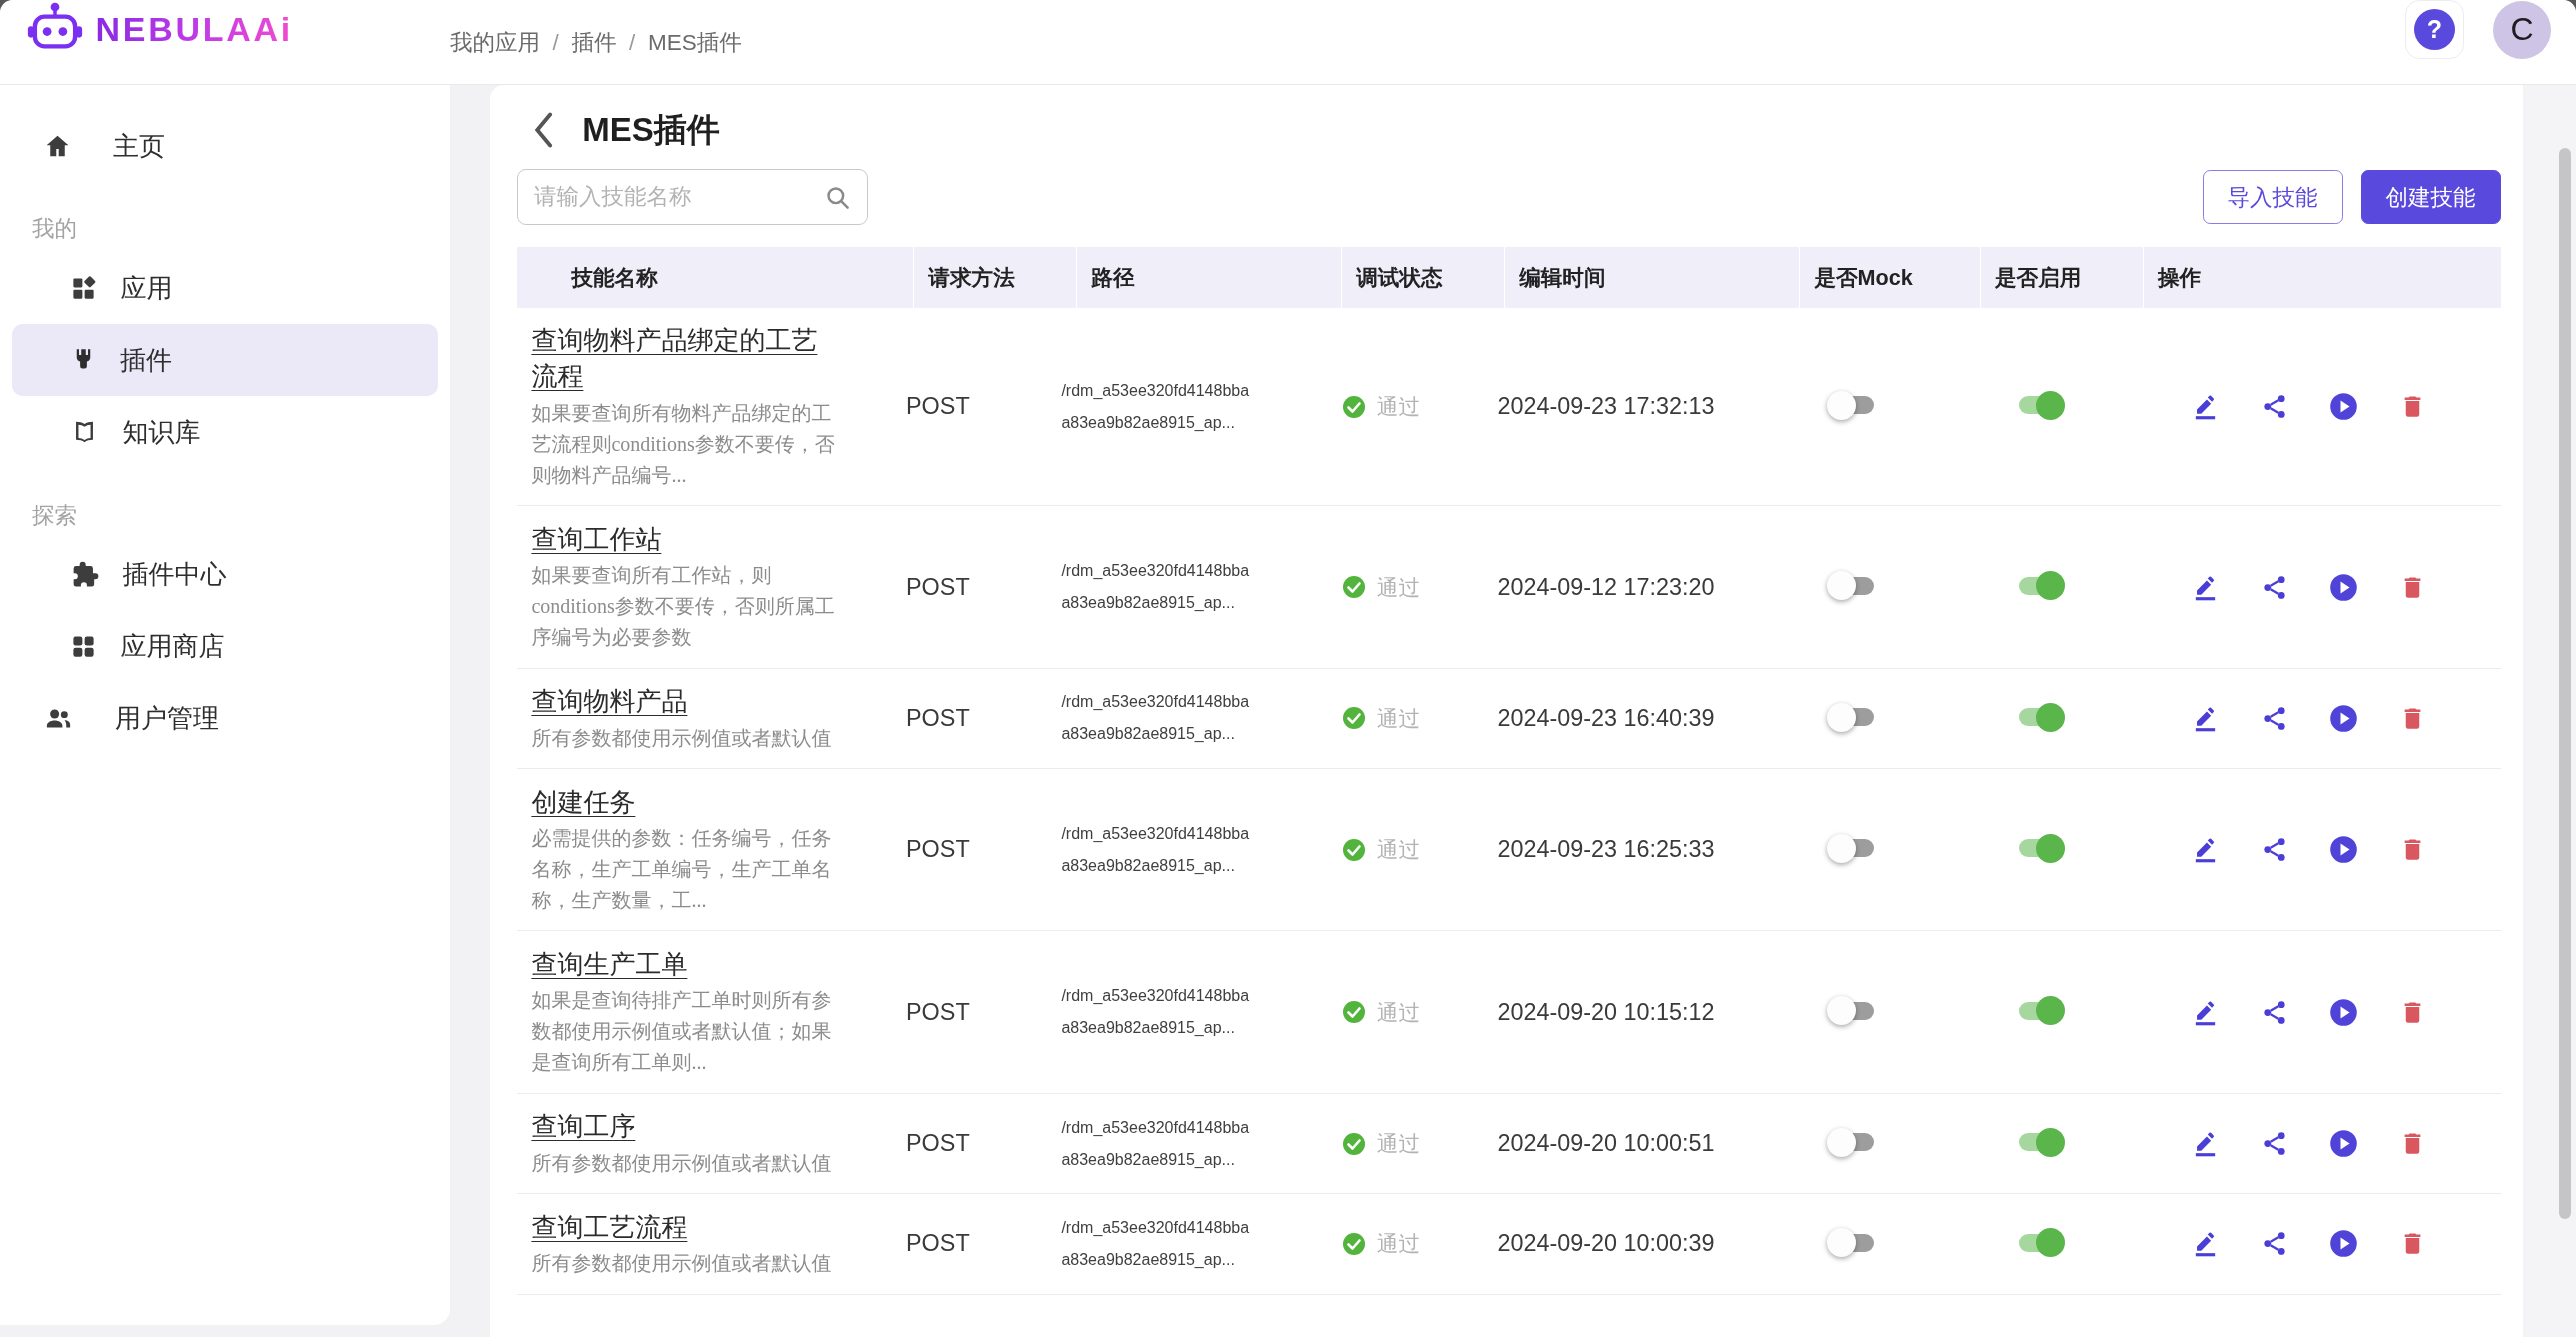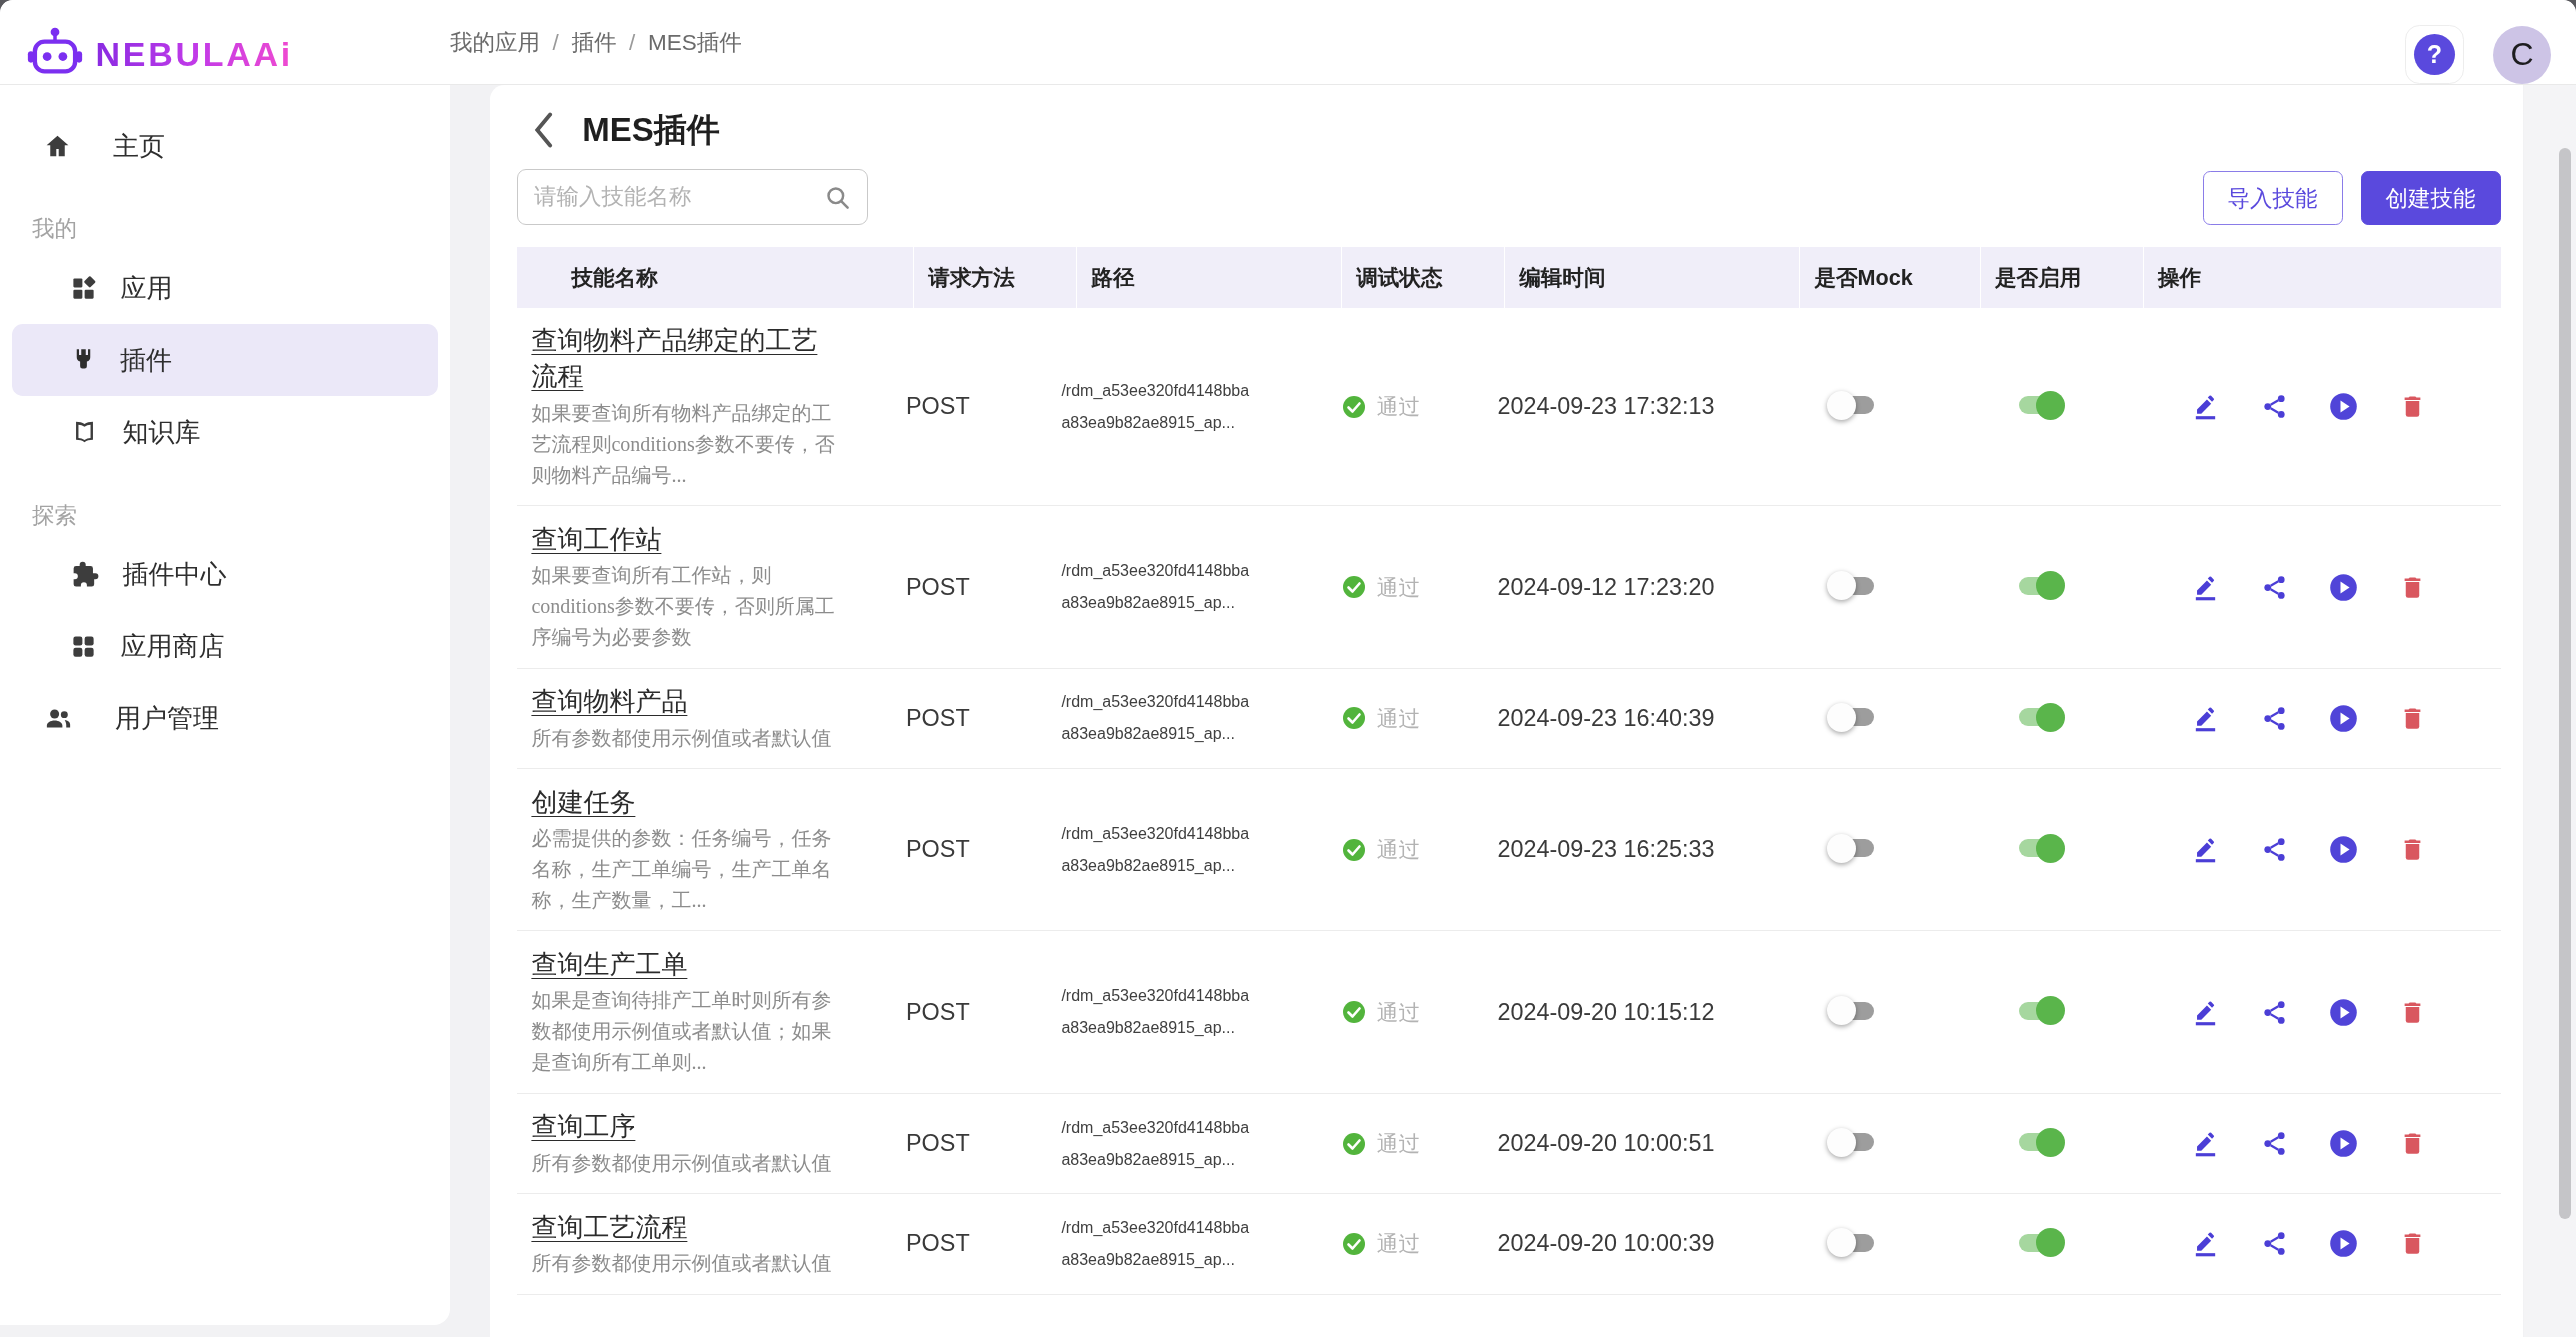--- a/index.html
+++ b/index.html
@@ -1,20 +1,20 @@
 <!DOCTYPE html>
 <html style="font-size:14.4px"><head>
 <meta charset="utf-8">
 <style>
   * { margin:0; padding:0; box-sizing:border-box; }
   html,body { width:2576px; height:1338px; background:#58585c; font-family:"Liberation Sans","DejaVu Sans",sans-serif; overflow:hidden; }
   .app { position:relative; width:2576px; height:1338px; background:#f2f2f4; border-radius:12.6px 12.6px 0 0; overflow:hidden; }
 
   
-  .topbar { position:absolute; left:0; top:0; width:2576px; height:85px; background:#fff; border-bottom:0.9px solid #e9e9e9; display:flex; align-items:flex-end; border-radius:12.6px 12.6px 0 0; z-index:5; }
+  .topbar { position:absolute; left:0; top:0; width:2576px; height:85px; background:#fff; border-bottom:0.9px solid #e9e9e9; display:flex; align-items:flex-start; border-radius:12.6px 12.6px 0 0; z-index:5; }
   .logo { display:flex; align-items:center; gap:12.6px; padding-left:27px; }
   .logo-text { font-size:34px; font-weight:bold; letter-spacing:2.7px; background:linear-gradient(90deg,#8a2be2,#c13ae8,#f04bd0); -webkit-background-clip:text; background-clip:text; color:transparent; }
   .breadcrumb { position:absolute; left:450px; top:0; height:85px; display:flex; align-items:center; gap:12.6px; font-size:22.5px; color:#6b6b6b; }
   .crumb-sep { color:#9a9a9a; }
   .topbar-right { margin-left:auto; display:flex; align-items:center; gap:29px; padding-right:25px; }
   .help-btn { width:59px; height:59px; border:1.8px solid #ededed; border-radius:14.4px; background:#fff; display:flex; align-items:center; justify-content:center; cursor:pointer; }
   .help-circle { width:41px; height:41px; border-radius:50%; background:#5a49dd; color:#fff; font-size:25px; font-weight:bold; display:flex; align-items:center; justify-content:center; }
   .avatar { width:58px; height:58px; border-radius:50%; background:#cdc4e6; color:#1d1d1f; font-size:32px; display:flex; align-items:center; justify-content:center; }
 
   
@@ -24,21 +24,21 @@
   .lvl1 { padding-left:43px;gap:41px; }
   .lvl2 { padding-left:70px; }
   .side-section { padding-left:32px; margin-top:23.4px; height:47px; display:flex; align-items:center; font-size:22.5px; color:#a3a3a3; }
   .side-item.active { background:#ebe8f8; border-radius:10.8px; margin:0 11.7px; padding-left:58px; }
 
   
   .content-card { position:absolute; left:490px; top:85px; width:2033px; height:1252px; background:#fff; border-radius:14.4px 0 0 0; padding:0 22.5px 0 27px; overflow:hidden; }
   .page-head { margin-top:20px; height:50px; display:flex; align-items:center; gap:23.4px; padding-left:10.8px; }
   .back-btn { width:31px; height:40px; display:flex; align-items:center; justify-content:center; cursor:pointer; }
   .page-title { font-size:33px; font-weight:600; color:#1f1f1f; }
-  .toolbar { margin-top:14.4px; display:flex; align-items:flex-end; }
+  .toolbar { margin-top:14.4px; display:flex; align-items:center; }
   .search-box { width:351px; height:56px; border:1.8px solid #c9c9c9; border-radius:9px; display:flex; align-items:center; padding:0 16px; background:#fff; }
   .search-box input { flex:1; border:none; outline:none; font-size:22.5px; color:#333; font-family:inherit; }
   .search-box input::placeholder { color:#b3b3b3; }
   .btn-group { margin-left:auto; display:flex; gap:18px; }
   .btn { height:54px; padding:0 24px; border-radius:7.2px; font-size:22.5px; display:flex; align-items:center; cursor:pointer; font-family:inherit; }
   .btn-outline { background:#fff; border:1.8px solid #8a7ce8; color:#5a49dd; }
   .btn-fill { background:#5a49dd; border:1.8px solid #5a49dd; color:#fff; }
 
   
   .thead { margin-top:21.6px; display:flex; background:#f0eef9; height:61px; align-items:center; font-size:21.6px; font-weight:bold; color:#222;padding-left:40px; }

